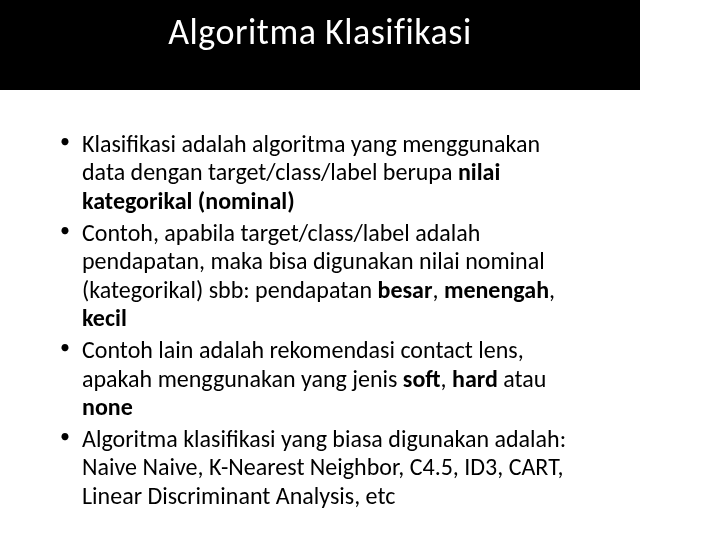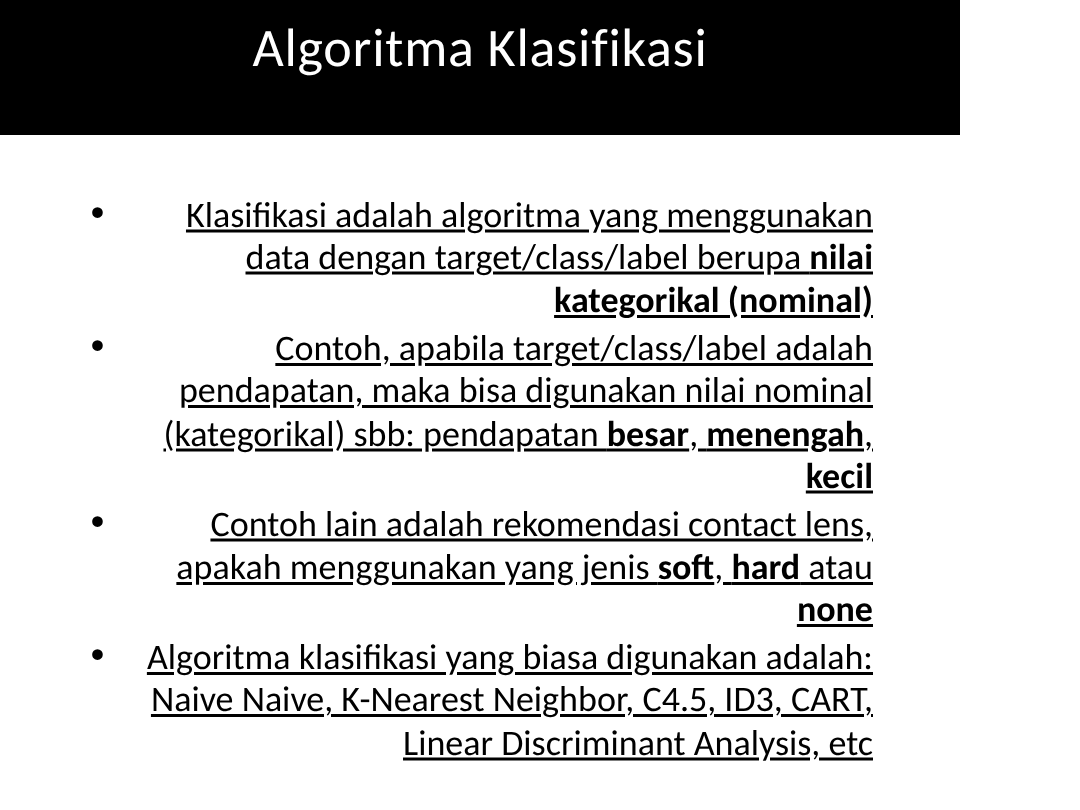--- a/index.html
+++ b/index.html
@@ -1,36 +1,35 @@
 <!DOCTYPE html>
 <html><head>
 <meta charset="utf-8">
 <style>
   * { margin: 0; padding: 0; box-sizing: border-box; }
   html, body { width: 720px; height: 540px; overflow: hidden; }
   body { background: #ffffff; font-family: Calibri, "Segoe UI", Arial, sans-serif; }
-  .slide { width: 640px; height: 540px; display: flex; flex-direction: column; text-decoration: underline; }
+  .slide { width: 640px; height: 540px; display: flex; flex-direction: column; }
   .title-bar {
     background: #000000;
     height: 90px;
     display: flex;
     align-items: flex-start;
     justify-content: center;
     padding-top: 10px;
   }
   .title-bar h1 {
     color: #ffffff;
     font-size: 36px;
     font-weight: 400;
     letter-spacing: 0.5px;
   }
   .content {
     padding: 40px 58px 0 60px;
     color: #000000;
-    text-align: right;
   }
   ul { list-style: none; }
   li {
     position: relative;
     font-size: 24px;
     line-height: 1.18;
     margin-bottom: 4px;
     padding-left: 22px;
   }
   li::before {

